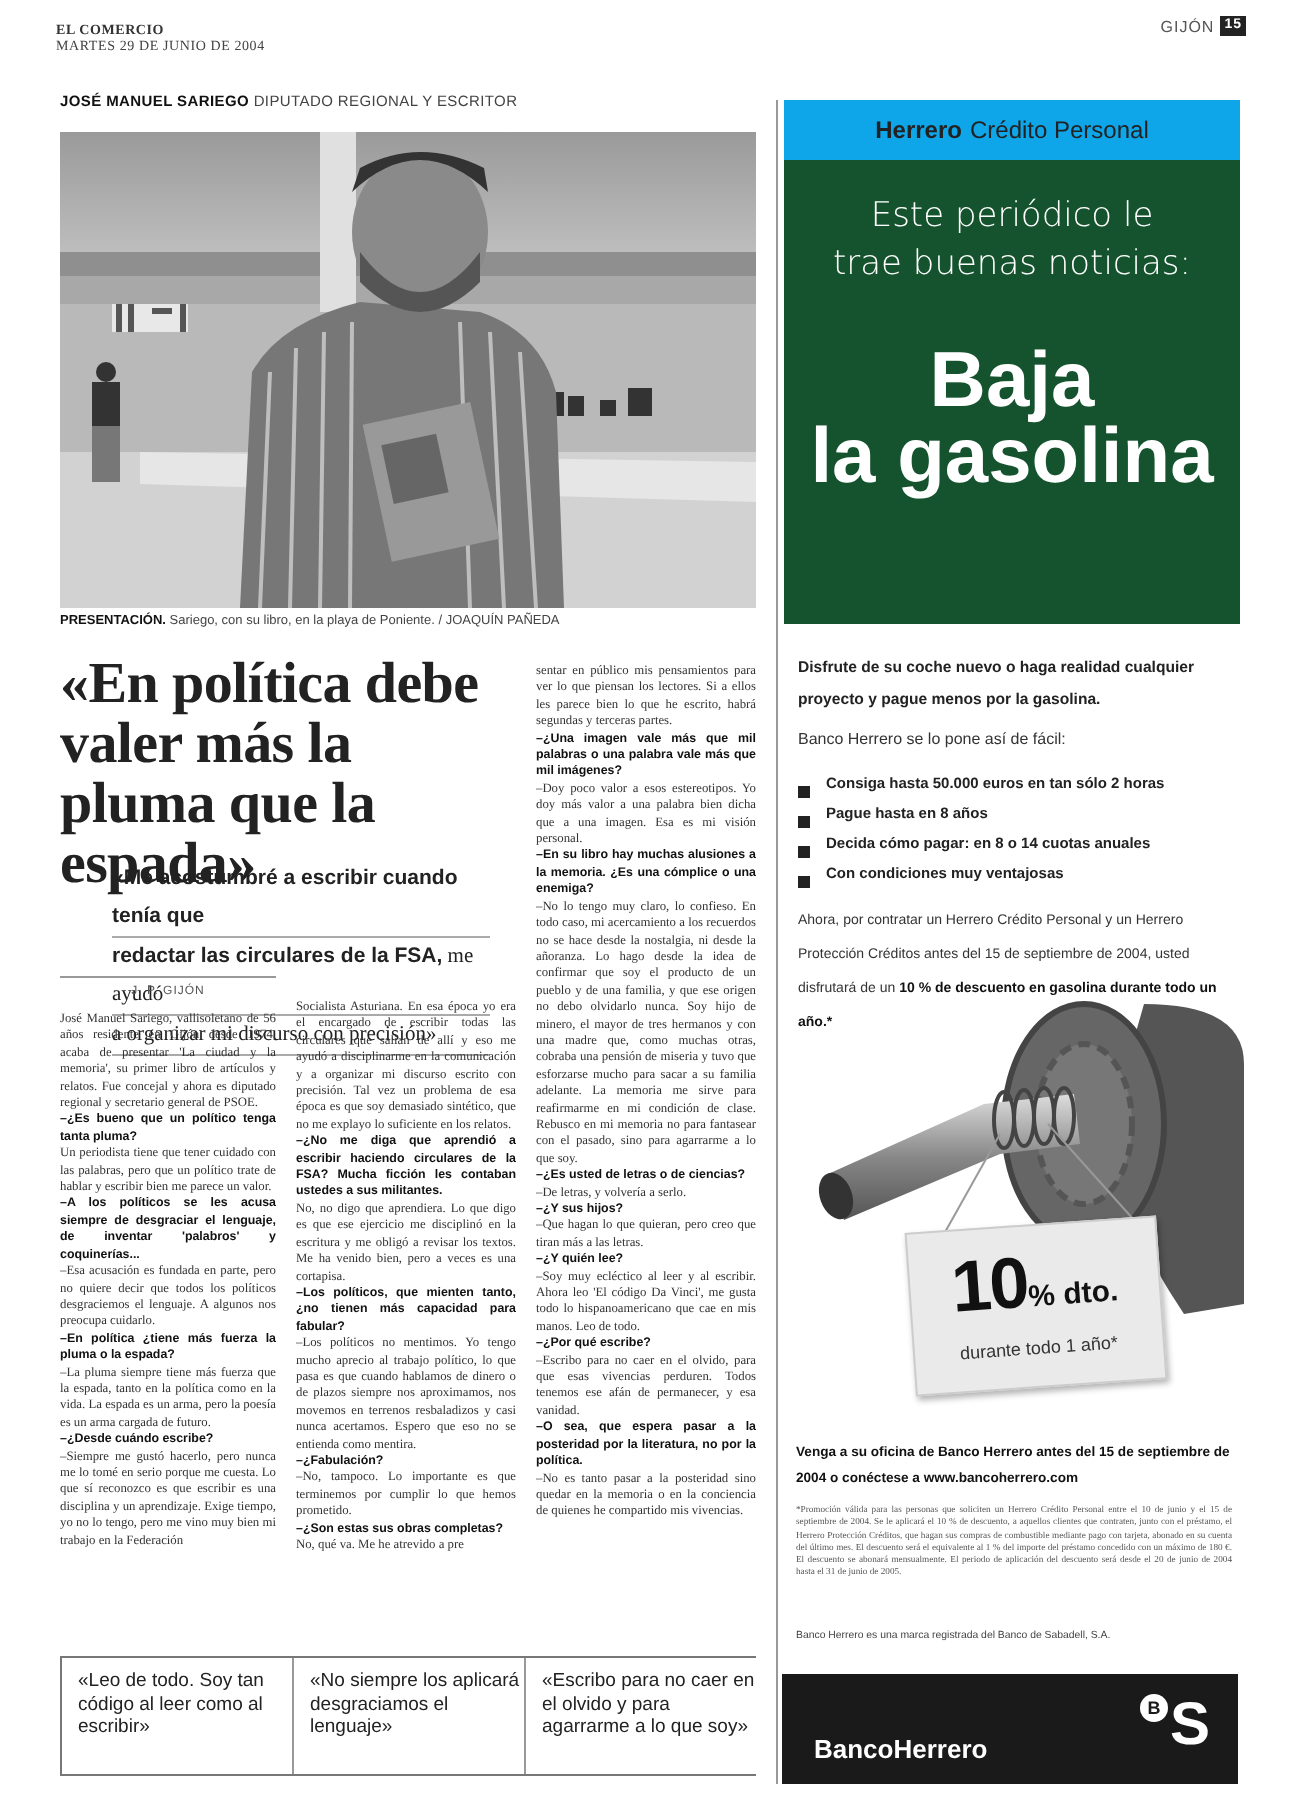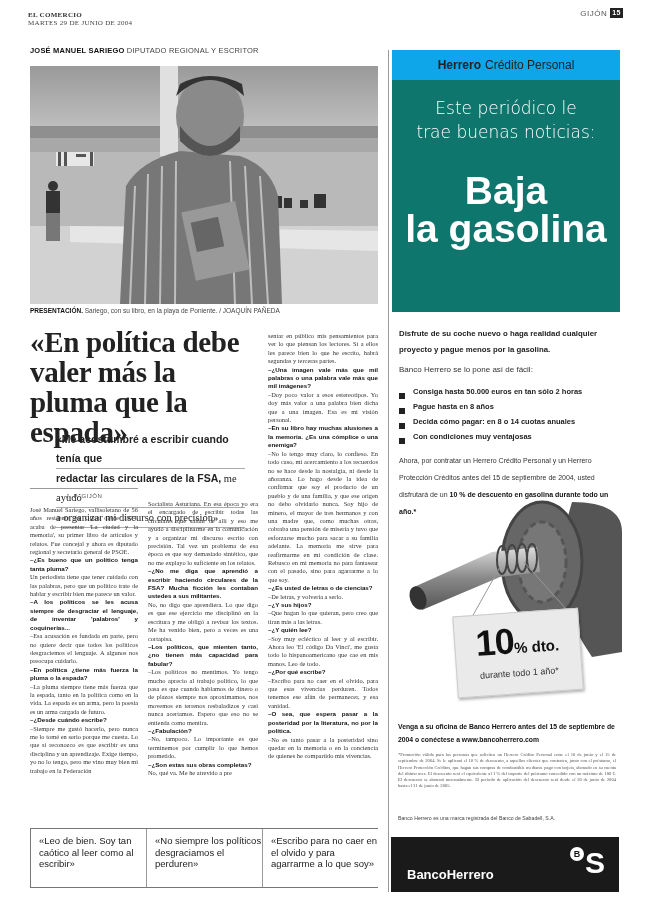--- a/index.html
+++ b/index.html
@@ -33,21 +33,21 @@
     .col2 { left: 148px; top: 500px; width: 110px; }
     .col3 { left: 268px; top: 332px; width: 110px; }
 
     .pullquotes { position: absolute; left: 30px; top: 828px; width: 348px; height: 60px; display: flex; border-top: 1px solid #777; border-bottom: 1px solid #777; }
     .pq { flex: 1; border-left: 1px solid #999; padding: 6px 0 0 8px; font-family: "Liberation Sans", sans-serif; font-size: 9.5px; line-height: 11.5px; color: #222; }
     .pq:first-child { border-left: 1px solid #777; }
 
     .ad { position: absolute; left: 388px; top: 50px; width: 232px; height: 842px; border-left: 1px solid #999; }
     .ad-top { position: absolute; left: 3px; top: 0; width: 228px; height: 30px; background: #0ea5e9; display: flex; align-items: center; justify-content: center; font-family: "Liberation Sans", sans-serif; font-size: 12px; color: #222; }
     .ad-top b { font-weight: 900; margin-right: 4px; }
-    .ad-black { position: absolute; left: 3px; top: 30px; width: 228px; height: 232px; background: #0f766e; color: #fff; text-align: center; font-family: "DejaVu Sans", sans-serif; }
+    .ad-black { position: absolute; left: 3px; top: 30px; width: 228px; height: 232px; background: #14532d; color: #fff; text-align: center; font-family: "DejaVu Sans", sans-serif; }
     .ad-black .sub { margin-top: 16px; font-size: 17px; line-height: 24px; font-weight: 300; }
     .ad-black .big { margin-top: 28px; font-family: "Liberation Sans", sans-serif; font-size: 39px; line-height: 38px; font-weight: 900; }
     .ad-body { position: absolute; left: 10px; top: 276px; width: 212px; font-family: "Liberation Sans", sans-serif; color: #222; }
     .ad-body .intro { font-size: 7.8px; line-height: 16px; font-weight: bold; }
     .ad-body .plain { font-size: 8px; line-height: 16px; margin-top: 4px; color: #333; }
     .ad-body ul { list-style: none; margin-top: 6px; }
     .ad-body li { font-size: 7.5px; font-weight: bold; line-height: 15px; display: flex; align-items: flex-end; }
     .ad-body li .sq { width: 6px; height: 6px; background: #222; margin-right: 8px; flex-shrink: 0; }
     .ad-body .offer { font-size: 7px; line-height: 17px; margin-top: 8px; color: #333; }
     .ad-body .offer b { color: #111; }
@@ -182,22 +182,22 @@
   <p>–Que hagan lo que quieran, pero creo que tiran más a las letras.</p>
   <p class="q">–¿Y quién lee?</p>
   <p>–Soy muy ecléctico al leer y al escribir. Ahora leo 'El código Da Vinci', me gusta todo lo hispanoamericano que cae en mis manos. Leo de todo.</p>
   <p class="q">–¿Por qué escribe?</p>
   <p>–Escribo para no caer en el olvido, para que esas vivencias perduren. Todos tenemos ese afán de permanecer, y esa vanidad.</p>
   <p class="q">–O sea, que espera pasar a la posteridad por la literatura, no por la política.</p>
   <p>–No es tanto pasar a la posteridad sino quedar en la memoria o en la conciencia de quienes he compartido mis vivencias.</p>
 </div>
 
 <div class="pullquotes">
-  <div class="pq">«Leo de bien. Soy tan caótico al leer como al escribir»</div>
-  <div class="pq">«No siempre los políticos desgraciamos el perduren»</div>
+  <div class="pq">«Leo de todo. Soy tan código al leer como al escribir»</div>
+  <div class="pq">«No siempre los aplicará desgraciamos el lenguaje»</div>
   <div class="pq">«Escribo para no caer en el olvido y para agarrarme a lo que soy»</div>
 </div>
 
 <div class="ad">
   <div class="ad-top">
     <b>Herrero</b>
     <span>Crédito Personal</span>
   </div>
   <div class="ad-black">
     <div class="sub">

